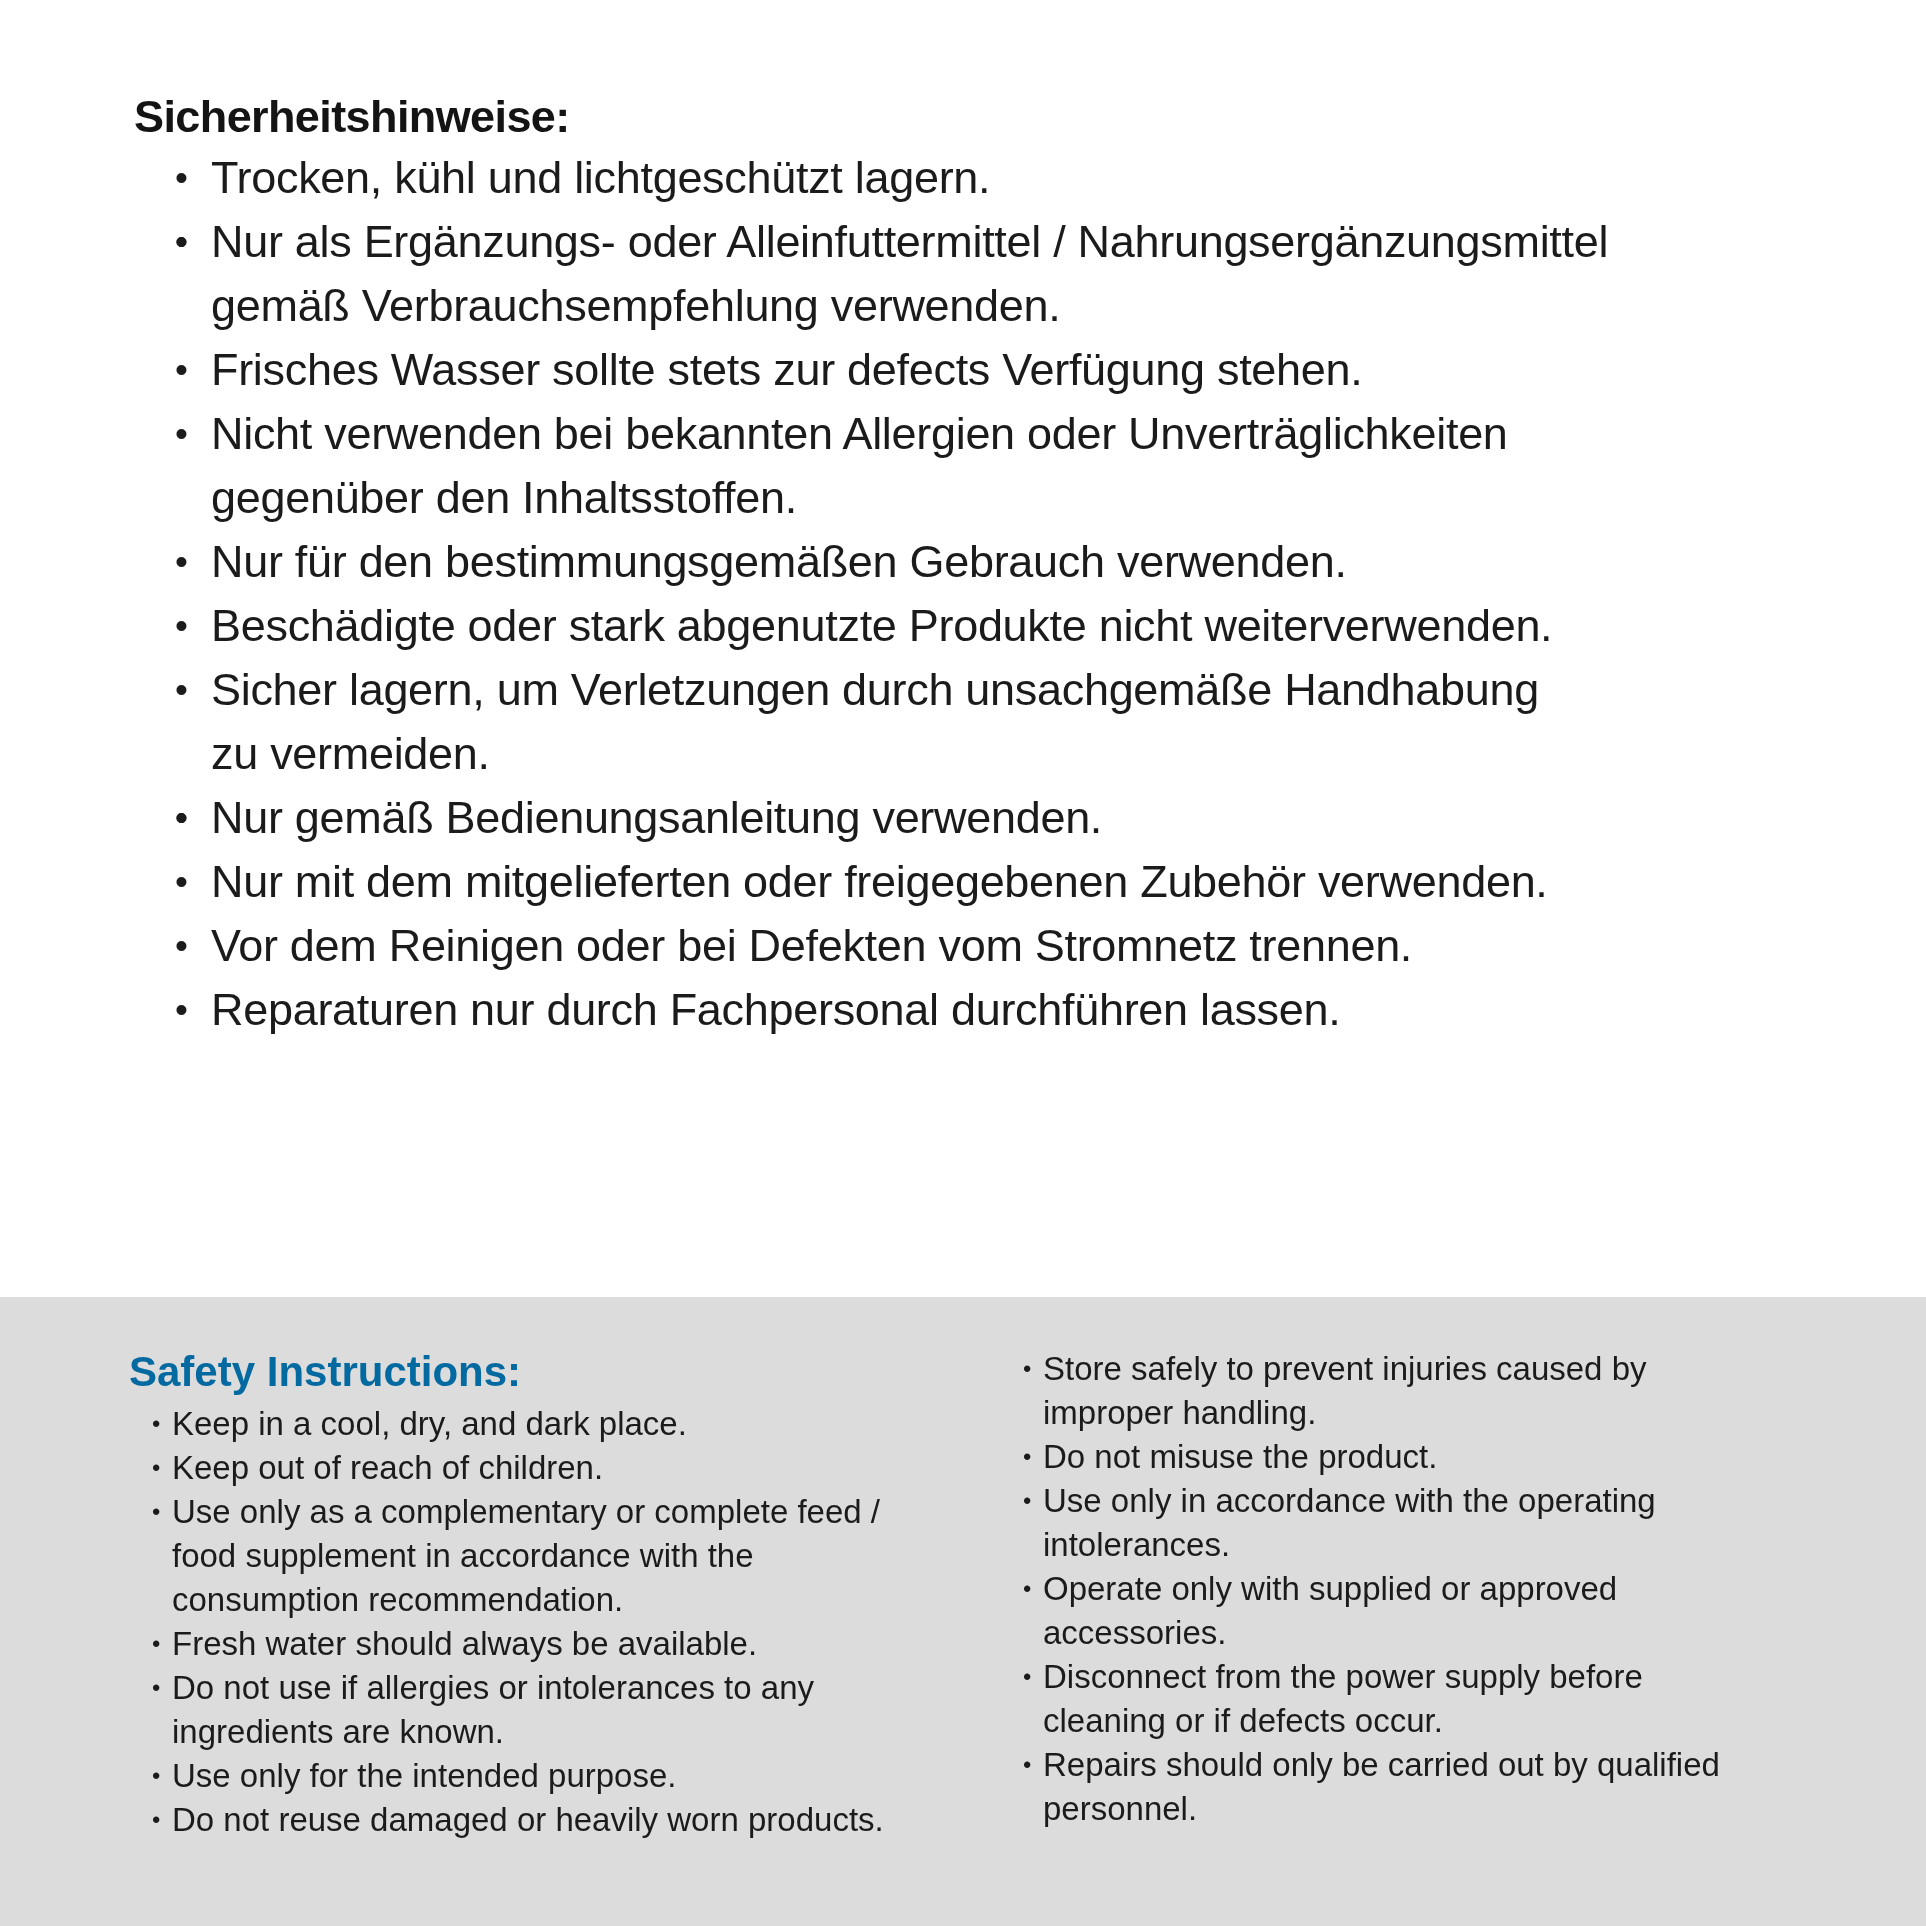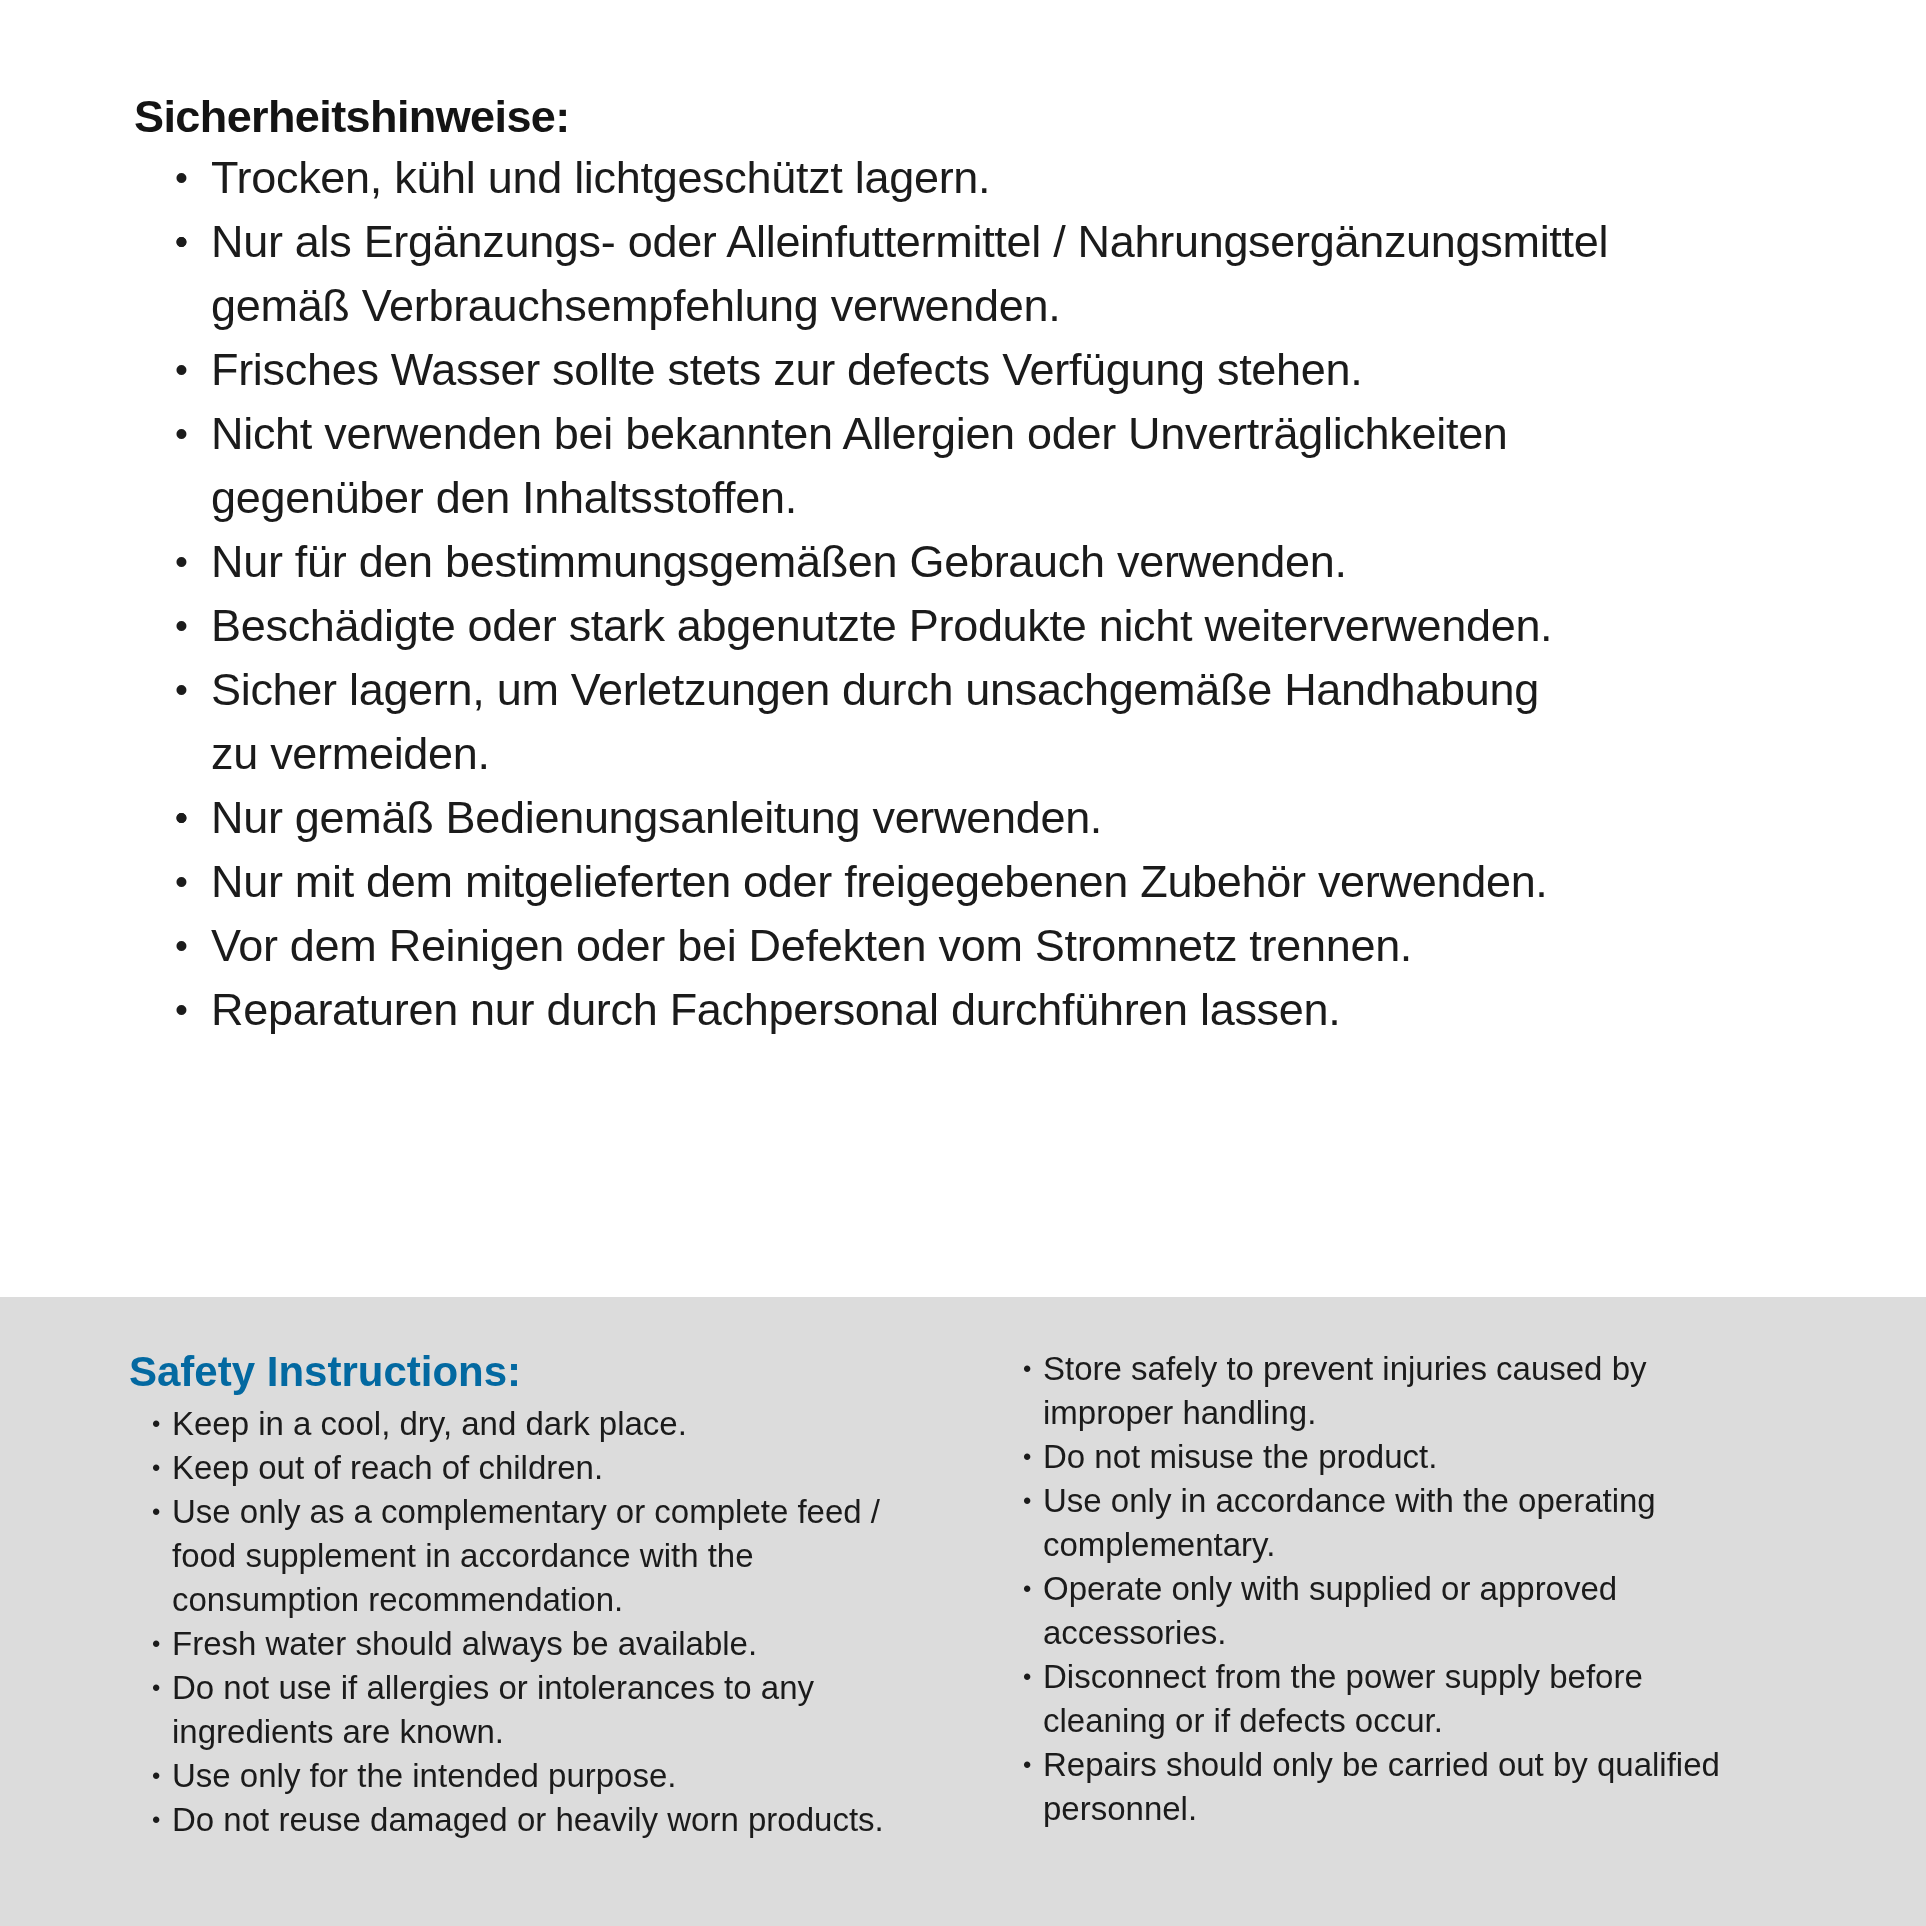--- a/index.html
+++ b/index.html
@@ -236,21 +236,21 @@
       </li>
 
       <li>
         <span class="dot">•</span>
         <span class="item-text">Do not misuse the product.</span>
       </li>
 
       <li>
         <span class="dot">•</span>
         <span class="item-text">Use only in accordance with the operating
-complementary.</span>
+intolerances.</span>
       </li>
 
       <li>
         <span class="dot">•</span>
         <span class="item-text">Operate only with supplied or approved
 accessories.</span>
       </li>
 
       <li>
         <span class="dot">•</span>

